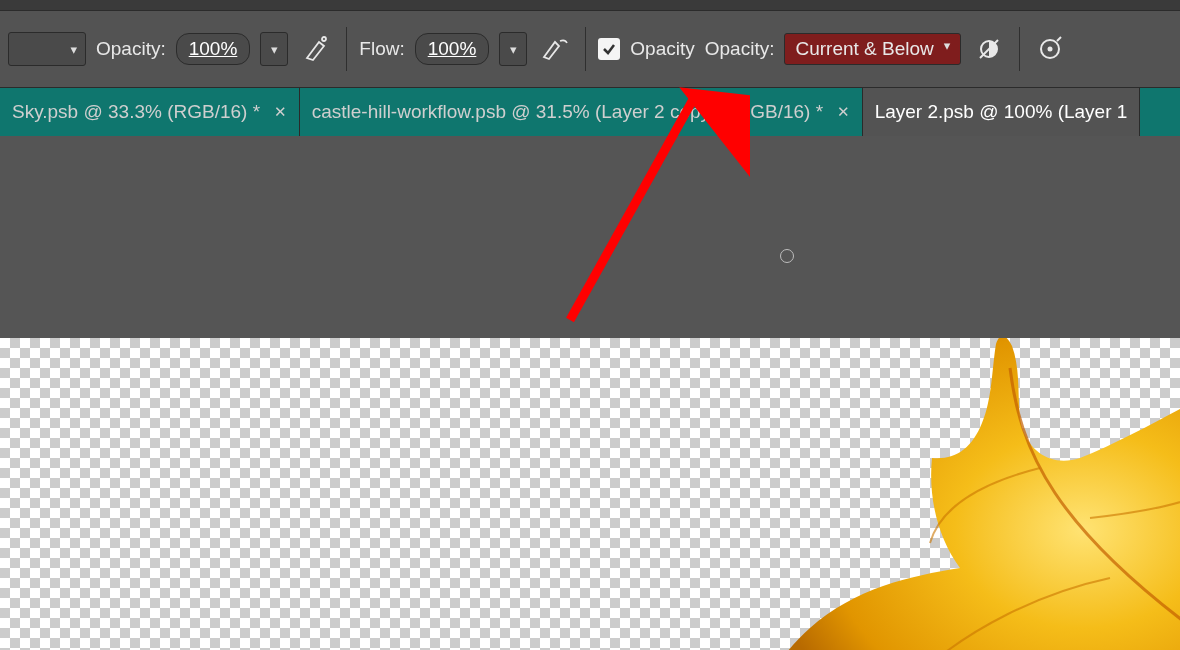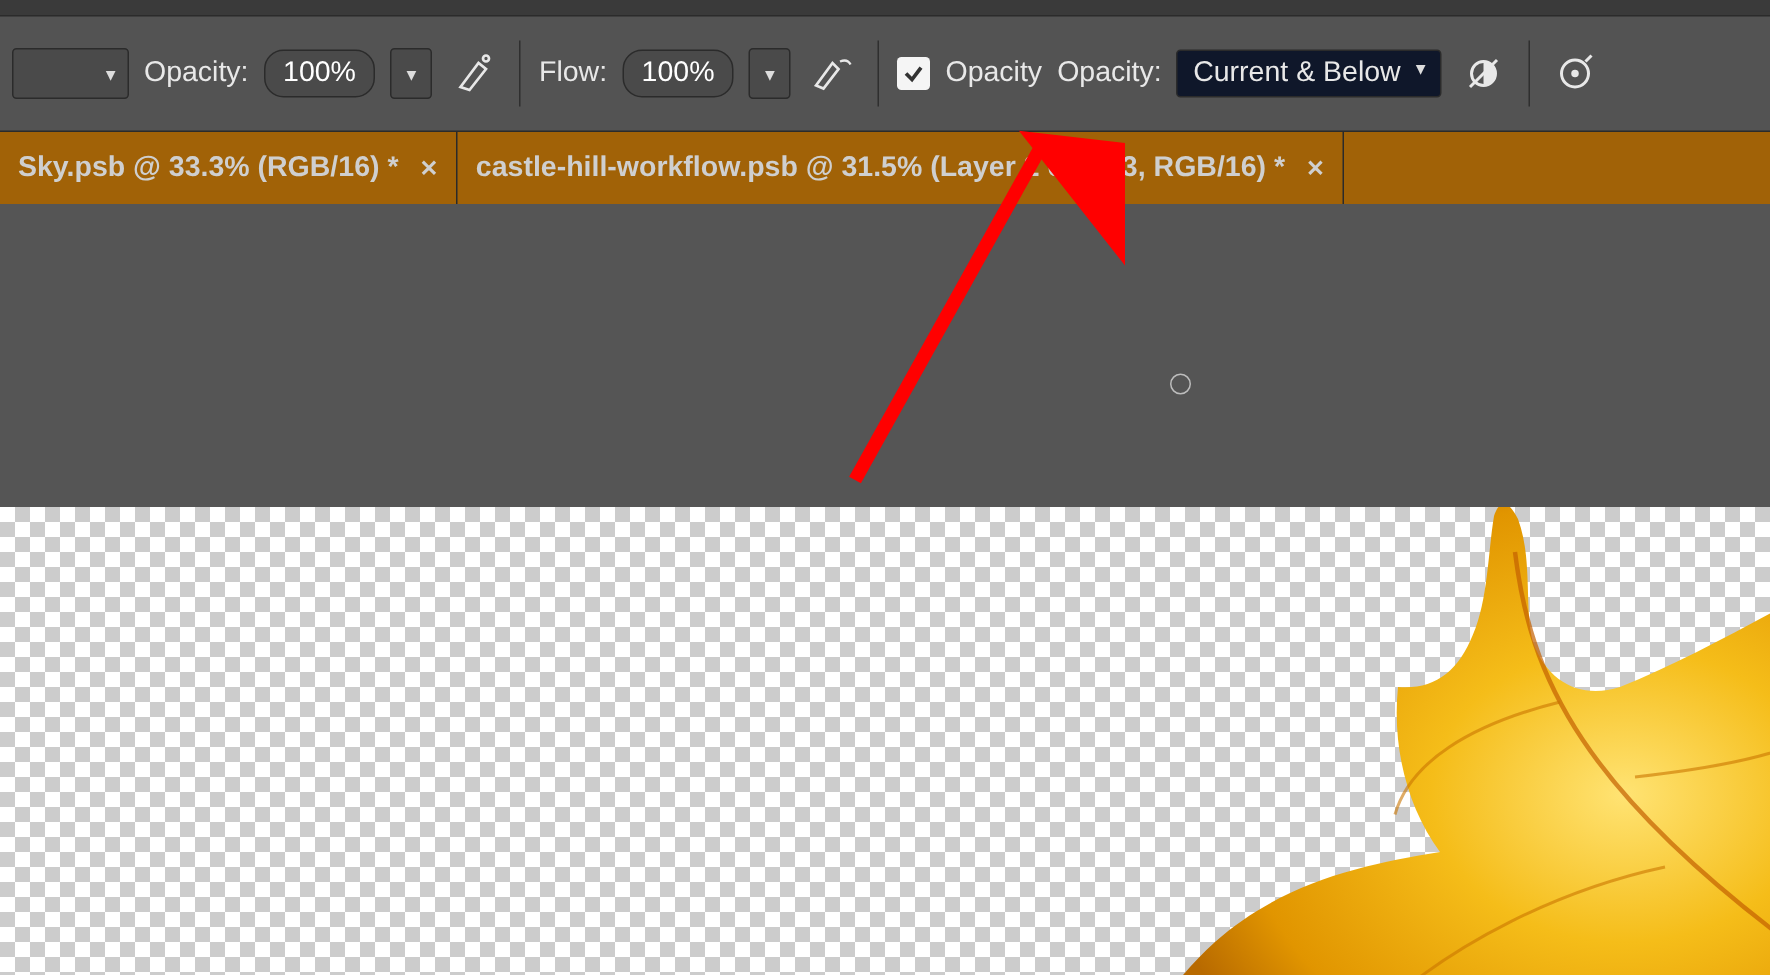--- a/index.html
+++ b/index.html
@@ -38,20 +38,21 @@
     }
     .label { color: #e8e8e8; white-space: nowrap; }
     .val-box {
       background: #4a4a4a;
       border: 1px solid #2b2b2b;
       padding: 4px 12px;
       border-radius: 13px;
       color: #fff;
       min-width: 66px;
       text-align: center;
+      text-decoration: underline;
     }
     .dd-btn {
       width: 28px; height: 34px;
       background: #4a4a4a;
       border: 1px solid #2b2b2b;
       border-radius: 3px;
       display: flex; align-items: center; justify-content: center;
     }
     .dd-big {
       width: 78px; height: 34px;
@@ -68,35 +69,34 @@
       border-radius: 3px;
     }
     .check {
       width: 22px; height: 22px;
       background: #f5f5f5;
       border-radius: 3px;
       display: flex; align-items: center; justify-content: center;
       color: #333; font-weight: 700; font-size: 16px;
     }
     .sample-dd {
-      background: #0f172a;
+      background: #7f1d1d;
       border: 1px solid #2b2b2b;
       border-radius: 3px;
       padding: 4px 10px;
       display: flex;
       align-items: flex-start;
       gap: 10px;
     }
     
     .tabs-bar {
       height: 48px;
-      background: #a16207;
+      background: #0f766e;
       display: flex;
       align-items: flex-end;
-      font-weight: bold;
     }
     .tab {
       height: 100%;
       display: flex;
       align-items: center;
       padding: 0 12px;
       border-right: 1px solid #2a2a2a;
       gap: 14px;
       color: #cfcfcf;
       white-space: nowrap;
@@ -201,20 +201,23 @@
 </div>
 
 <div class="tabs-bar">
   <div class="tab">
     <span>Sky.psb @ 33.3% (RGB/16) *</span>
     <span class="close">✕</span>
   </div>
   <div class="tab">
     <span>castle-hill-workflow.psb @ 31.5% (Layer 2 copy 3, RGB/16) *</span>
     <span class="close">✕</span>
+  </div>
+  <div class="tab active">
+    <span>Layer 2.psb @ 100% (Layer 1</span>
   </div>
 </div>
 
 <div class="canvas-top">
   <div class="cursor-ring"></div>
 </div>
 
 <div class="canvas-bottom">
   <svg class="leaf" width="560" height="360" viewBox="0 0 560 360">
     <defs>

